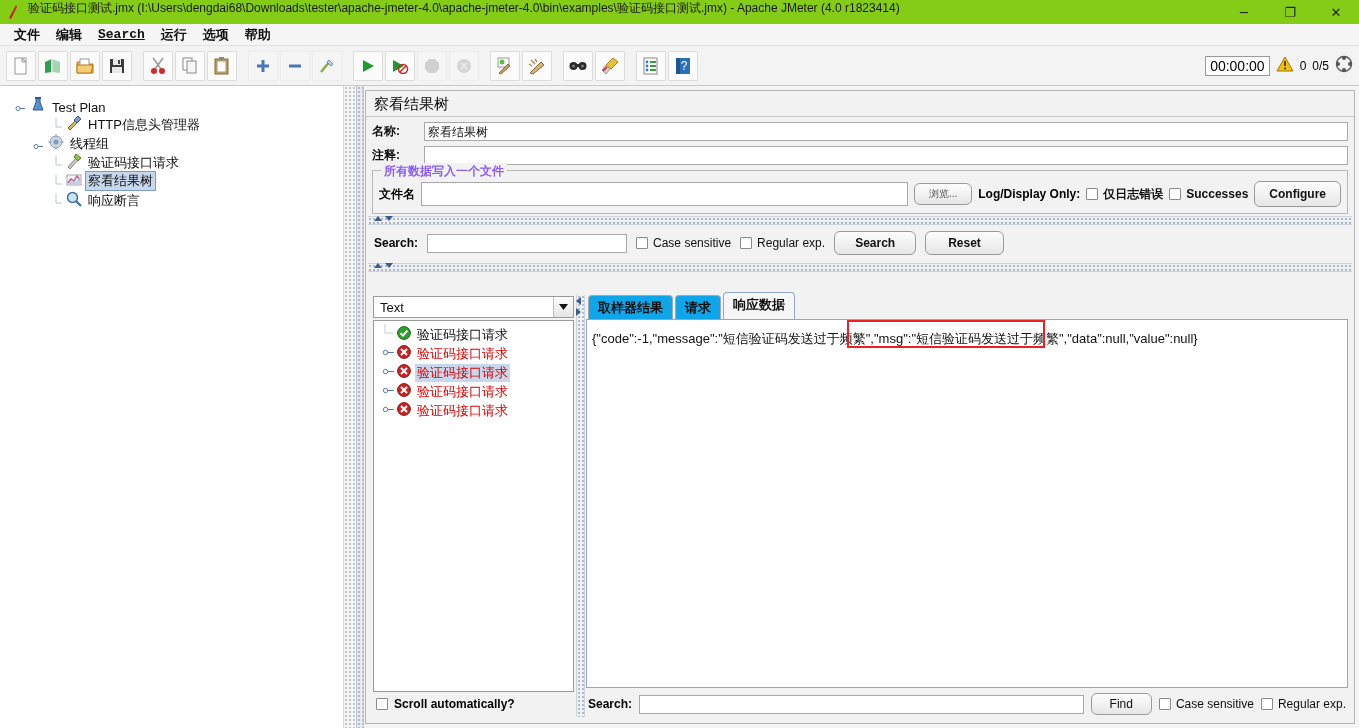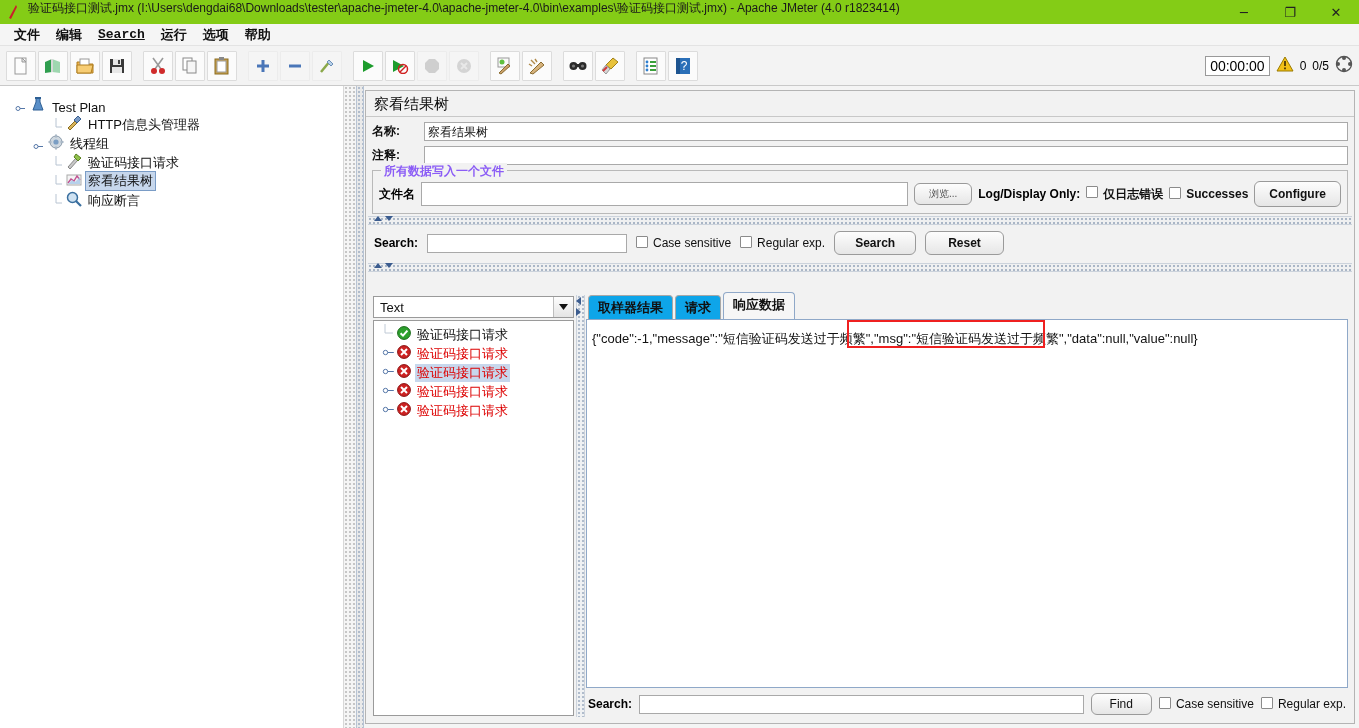--- a/index.html
+++ b/index.html
@@ -135,21 +135,21 @@
   .filerow { display:flex; align-items:center; gap:6px; }
   .filerow .flbl { font-size:12px; font-weight:bold; white-space:nowrap; }
   .btn {
     background:linear-gradient(#fdfdfd,#e6e6e6);
     border:1px solid #9a9a9a; border-radius:6px;
     font-size:12px; color:#111; padding:3px 10px; white-space:nowrap;
     font-family:"Liberation Sans", sans-serif;
   }
   .btn.small { font-size:10px; color:#555; padding:3px 14px; }
   .btn.bold { font-weight:bold; }
-  .chk { display:inline-flex; gap:5px; white-space:nowrap; }
+  .chk { display:inline-flex; align-items:center; gap:5px; white-space:nowrap; }
   .chkbox {
     width:12px; height:12px; border:1px solid #8b8b8b; background:#fff;
     display:inline-block; border-radius:1px;
   }
   .chk .ctext { font-size:12px; font-weight:bold; color:#101010; }
   .chk .ctext.norm { font-weight:normal; }
 
   
   .hsplit {
     height:9px; margin:2px 2px 0 2px; position:relative;
@@ -690,20 +690,24 @@
             </span>
             <span style="margin:0 4px 0 2px">
               <svg width="14" height="14" viewBox="0 0 14 14">
                   <circle cx="7" cy="7" r="6.4" fill="#cc2222" stroke="#8a1212"></circle>
                   <path d="M4 4 L10 10 M10 4 L4 10" stroke="#fff" stroke-width="2"></path>
                 </svg>
             </span>
             <span class="rlabel err">验证码接口请求</span>
           </div>
 
+        </div>
+        <div class="scrollauto">
+          <span class="chkbox"></span>
+          <span class="ctext" style="font-size:12px;font-weight:bold">Scroll automatically?</span>
         </div>
       </div>
 
       <div class="vsplit2">
         <div class="varrows">
           <span class="tri-l"></span>
           <span class="tri-r"></span>
         </div>
       </div>
 

